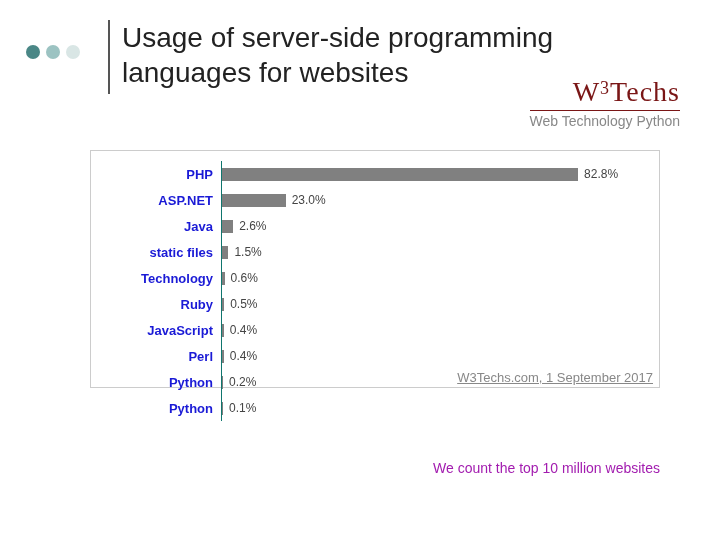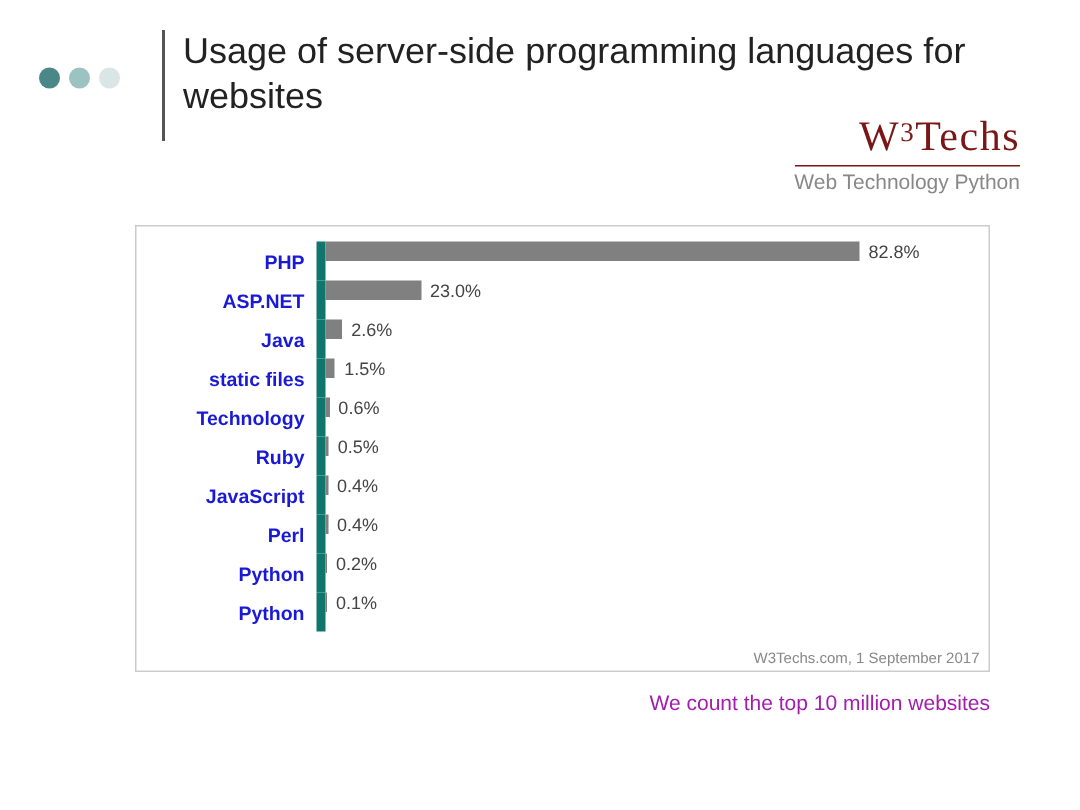--- a/index.html
+++ b/index.html
@@ -37,21 +37,21 @@
     top: 20px;
     width: 2px;
     height: 74px;
     background: #555;
   }
   .title {
     position: absolute;
     left: 122px;
     top: 20px;
     width: 560px;
-    font-size: 24px;
+    font-size: 28px;
     line-height: 1.25;
     color: #222;
     font-family: Arial, sans-serif;
   }
   .brand {
     position: absolute;
     right: 40px;
     top: 76px;
     text-align: right;
   }
@@ -76,63 +76,64 @@
     font-size: 14px;
     color: #888;
     font-family: Arial, sans-serif;
     margin-top: 2px;
   }
   .chart-box {
     position: absolute;
     left: 90px;
     top: 150px;
     width: 570px;
-    height: 298px;
+    height: 238px;
     border: 1px solid #ccc;
     background: #fff;
     box-sizing: border-box;
-    padding: 10px 6px 16px 6px;
+    padding: 10px 6px 16px 16px;
   }
   .row {
     display: flex;
     align-items: center;
     height: 26px;
   }
   .row-label {
     width: 106px;
     text-align: right;
     padding-right: 8px;
     color: #1a1ad6;
     font-weight: bold;
     font-size: 13px;
     font-family: Verdana, Arial, sans-serif;
   }
   .row-barzone {
     position: relative;
     flex: 1;
     height: 100%;
-    border-left: 6px solid #0f766e;
+    border-left: 1px solid #0f766e;
     display: flex;
-    align-items: flex-start;
+    align-items: center;
   }
   .row-bar {
     height: 13px;
     background: #808080;
   }
   .row-value {
     font-size: 12px;
     color: #444;
     padding-left: 6px;
   }
   .chart-source {
     position: absolute;
     right: 6px;
     bottom: 2px;
-    font-size: 10px;
+    font-size: 13px;
     color: #888;
+    text-decoration: underline;
   }
   .footnote {
     position: absolute;
     left: 0;
     right: 60px;
     top: 460px;
     text-align: right;
     font-size: 14px;
     color: #a21caf;
     font-family: Verdana, Arial, sans-serif;

